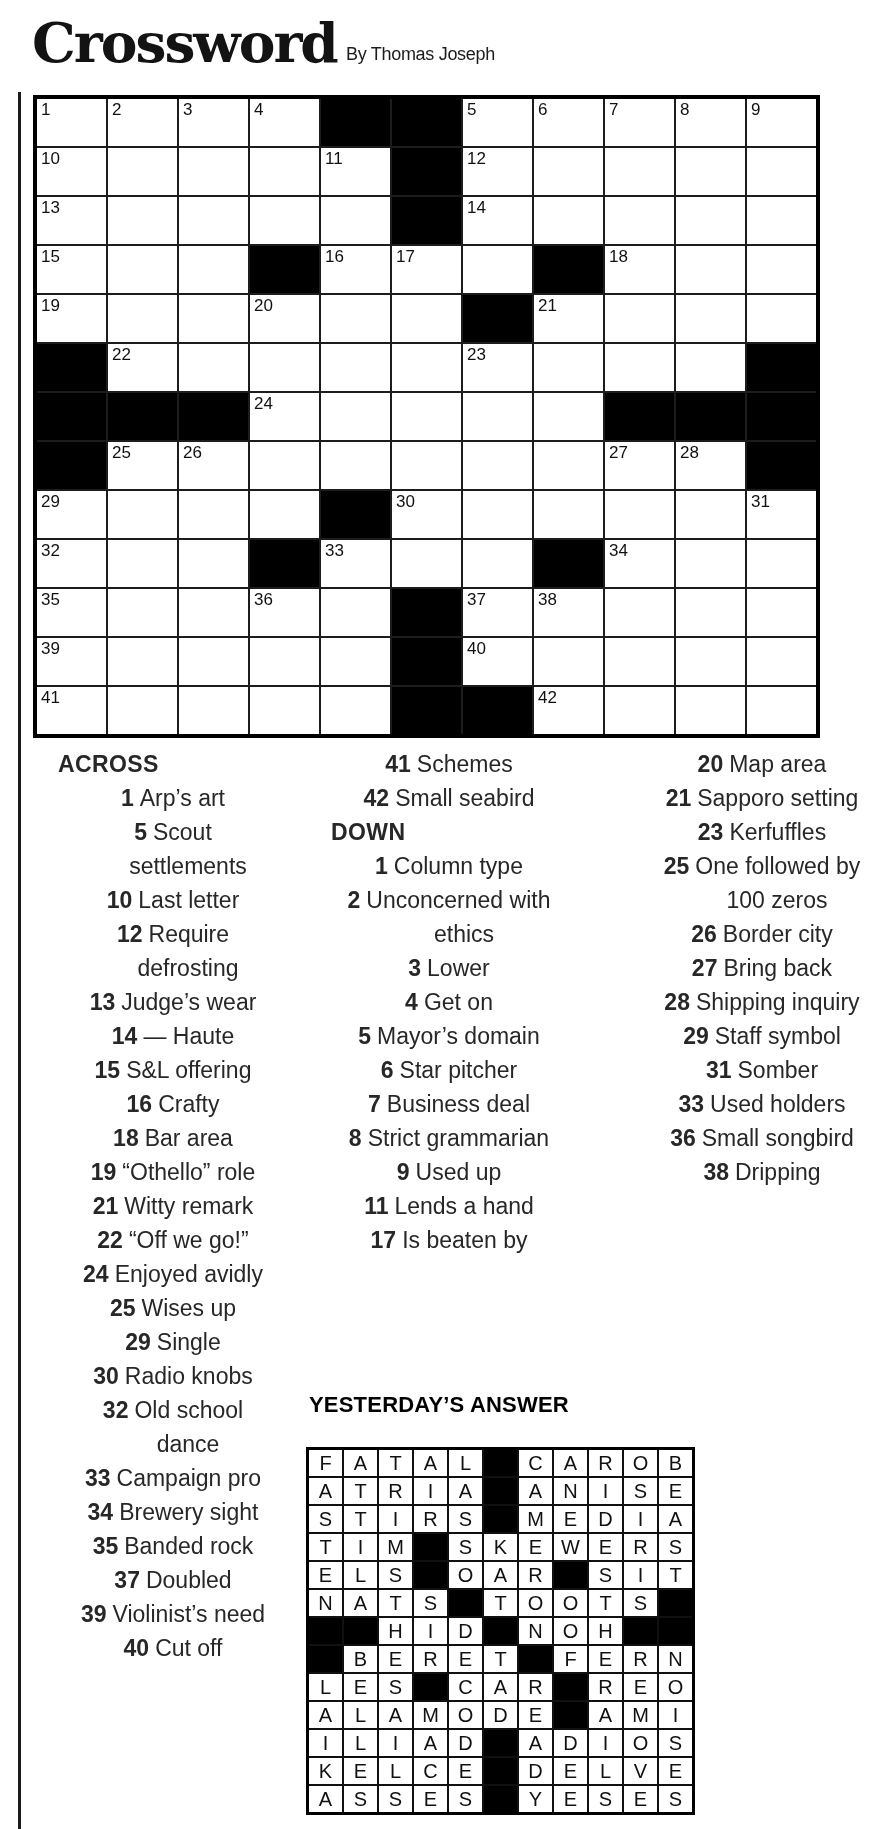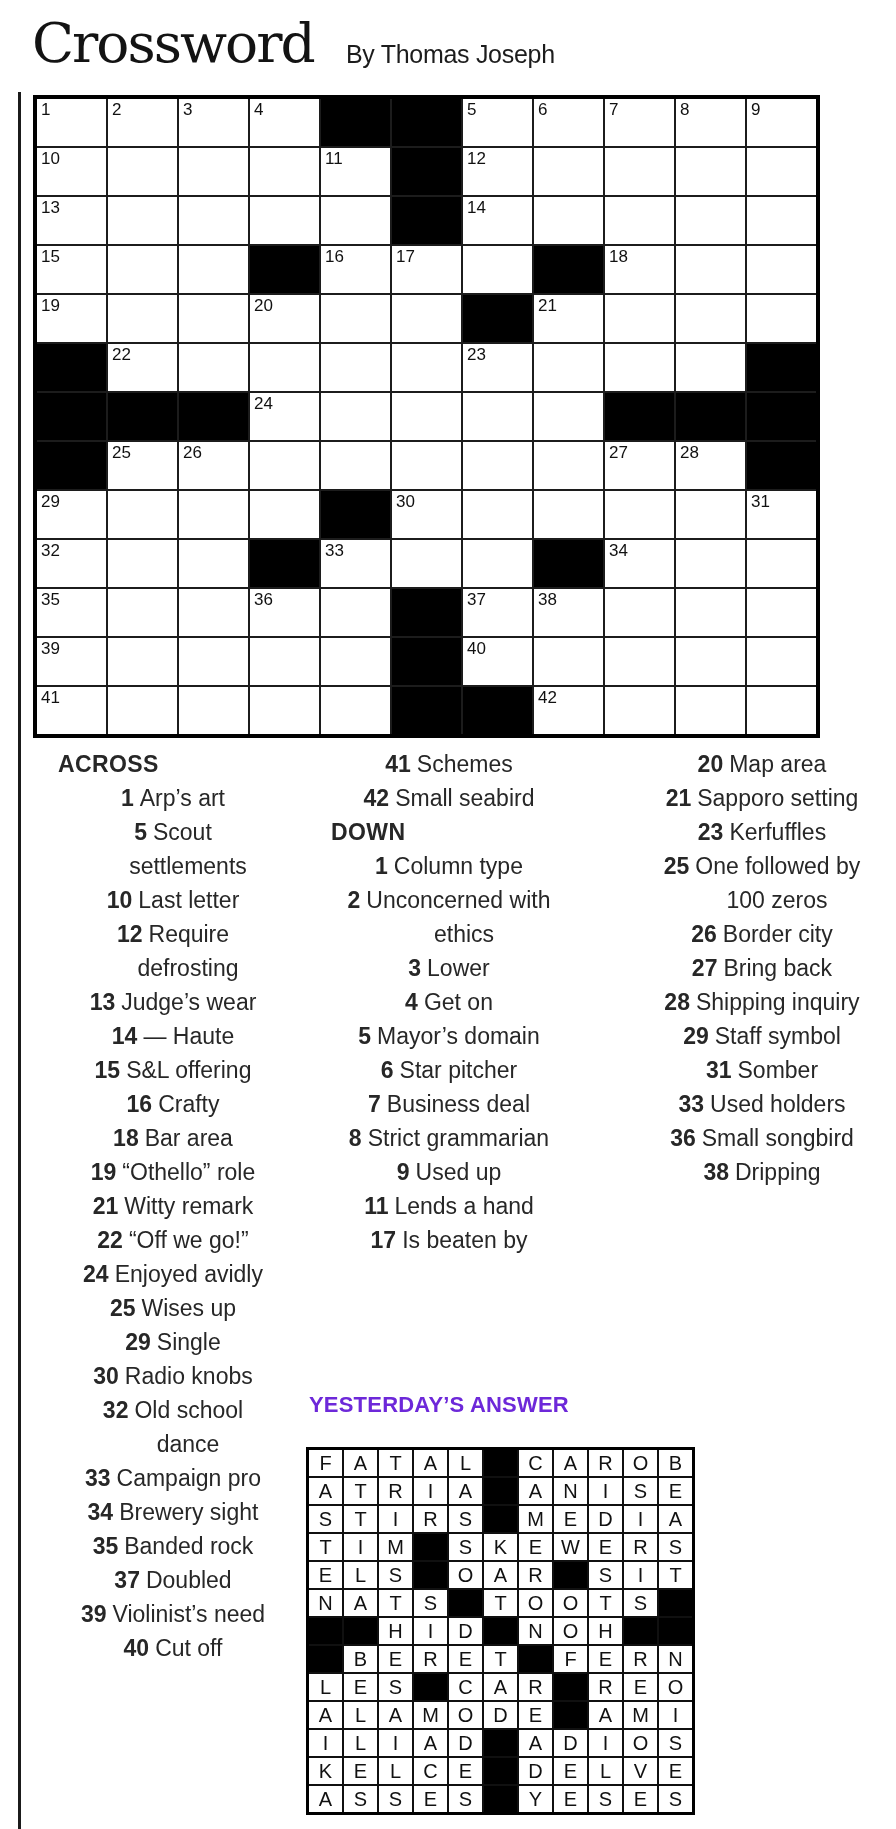--- a/index.html
+++ b/index.html
@@ -1,42 +1,42 @@
 <!DOCTYPE html>
 <html><head>
 <meta charset="utf-8">
 <style>
   html,body{margin:0;padding:0;background:#fff;}
   .page{position:relative;width:896px;height:1829px;background:#fff;overflow:hidden;
         font-family:"Liberation Sans",sans-serif;}
   .vrule{position:absolute;left:18px;top:92px;width:3px;height:1737px;background:#1b1b1b;}
   .title{position:absolute;left:32px;top:12px;font-family:"DejaVu Serif",serif;
-         font-weight:400;font-size:55px;line-height:62px;color:#131313;letter-spacing:-2px;}
-  .byline{position:absolute;left:346px;top:39px;font-size:25px;line-height:30px;color:#1c1c1c;letter-spacing:-0.3px;}
+         font-weight:700;font-size:55px;line-height:62px;color:#131313;letter-spacing:-2px;}
+  .byline{position:absolute;left:346px;top:39px;font-size:18px;line-height:30px;color:#1c1c1c;letter-spacing:-0.3px;}
 
   
   .pgrid{position:absolute;left:33px;top:95px;display:grid;
          grid-template-columns:repeat(11,69px);grid-auto-rows:47px;gap:2px;
          background:#1c1c1c;border:4px solid #000;}
   .pcell{background:#fff;position:relative;}
   .pcell.blk{background:#000;}
   .cnum{position:absolute;top:1px;left:4px;font-size:17px;line-height:19px;color:#111;}
 
   
   .cluecol{position:absolute;top:747px;font-size:23px;line-height:34px;color:#272727;}
   .col1{left:36px;width:262px;}
   .col2{left:309px;width:268px;}
   .col3{left:600px;width:312px;}
   .chead{font-weight:700;margin-left:22px;letter-spacing:.4px;}
   .clue{margin-left:12px;padding-left:30px;text-indent:-30px;text-align:center;}
   .cluenum{font-weight:700;margin-right:6px;}
 
   
   .ytitle{position:absolute;left:309px;top:1392px;font-weight:700;font-size:22px;
-          line-height:26px;color:#6d28d9;letter-spacing:.2px;}
+          line-height:26px;color:#000000;letter-spacing:.2px;}
   .agrid{position:absolute;left:306px;top:1447px;display:grid;
          grid-template-columns:repeat(11,33px);grid-auto-rows:26px;gap:2px;
          background:#101010;border:3px solid #000;}
   .acell{background:#fff;display:flex;align-items:center;justify-content:center;
          font-size:20px;color:#111;}
   .acell.blk{background:#000;}
 </style>
 </head>
 <body>
 

